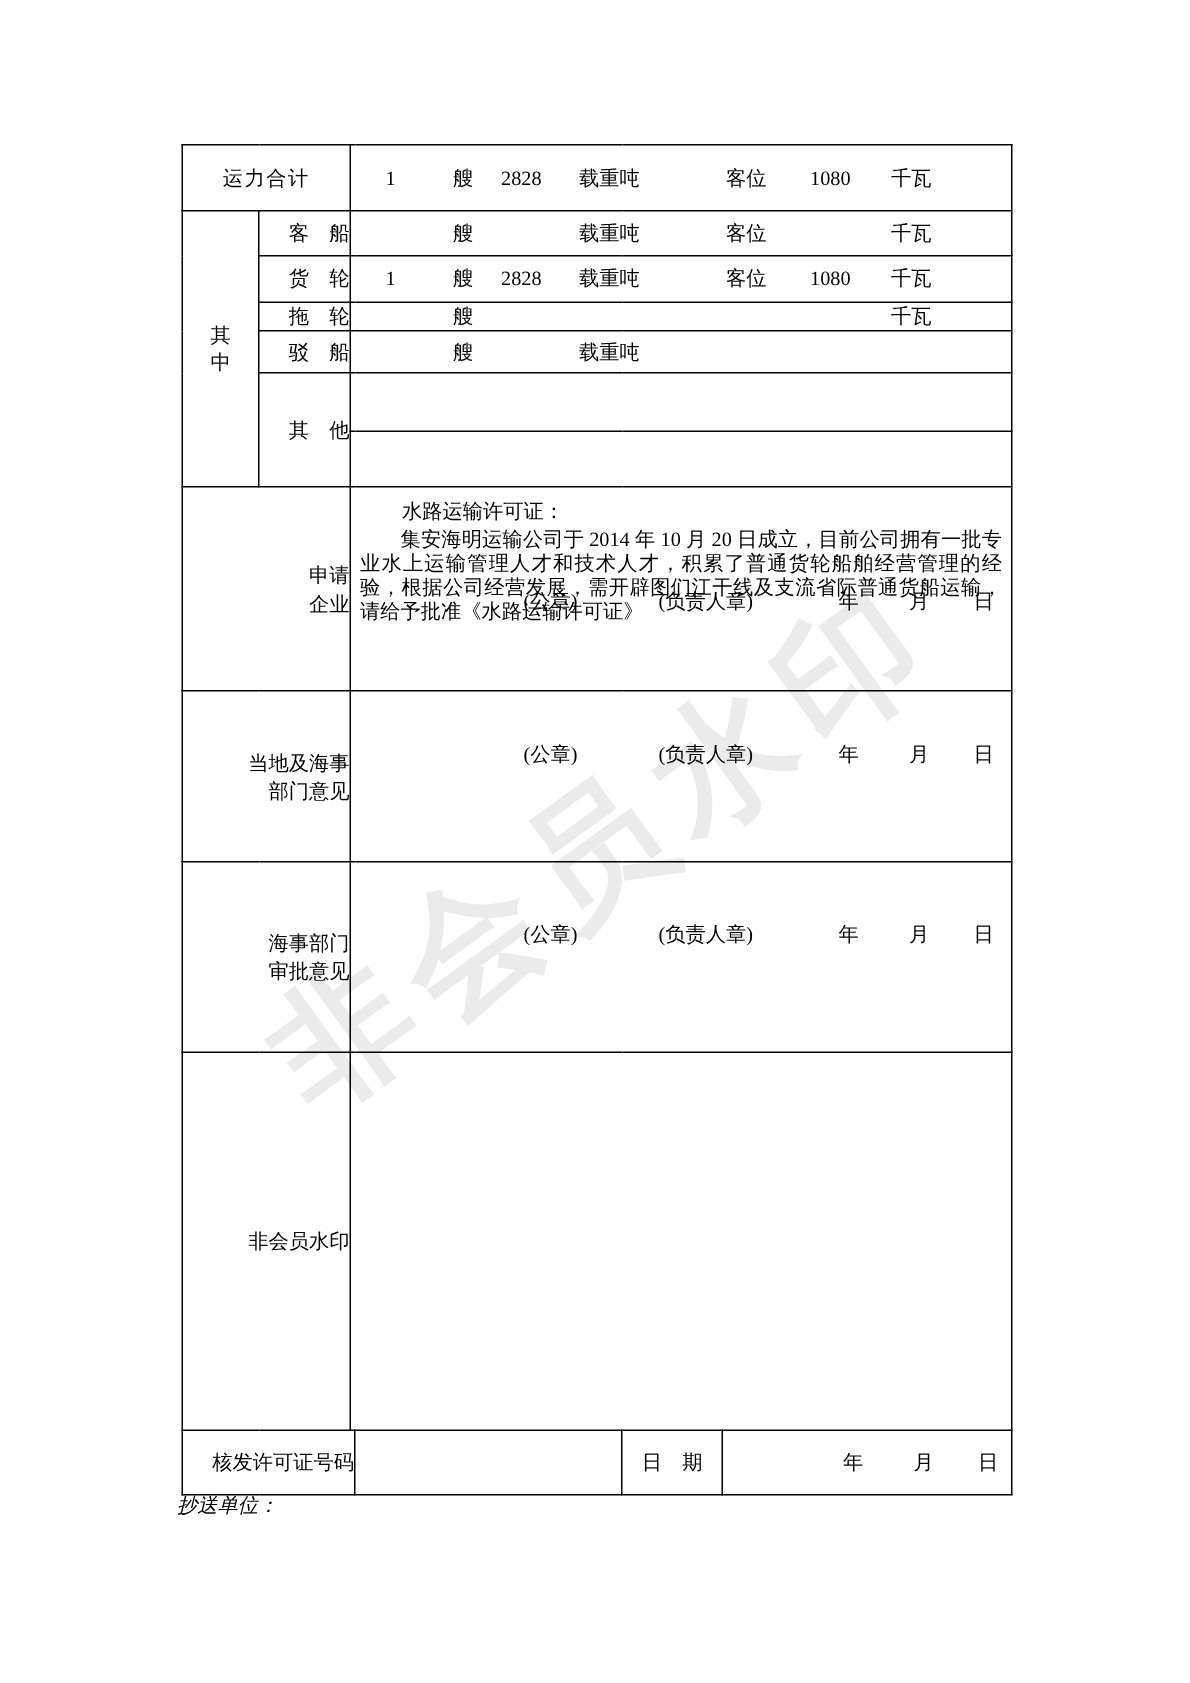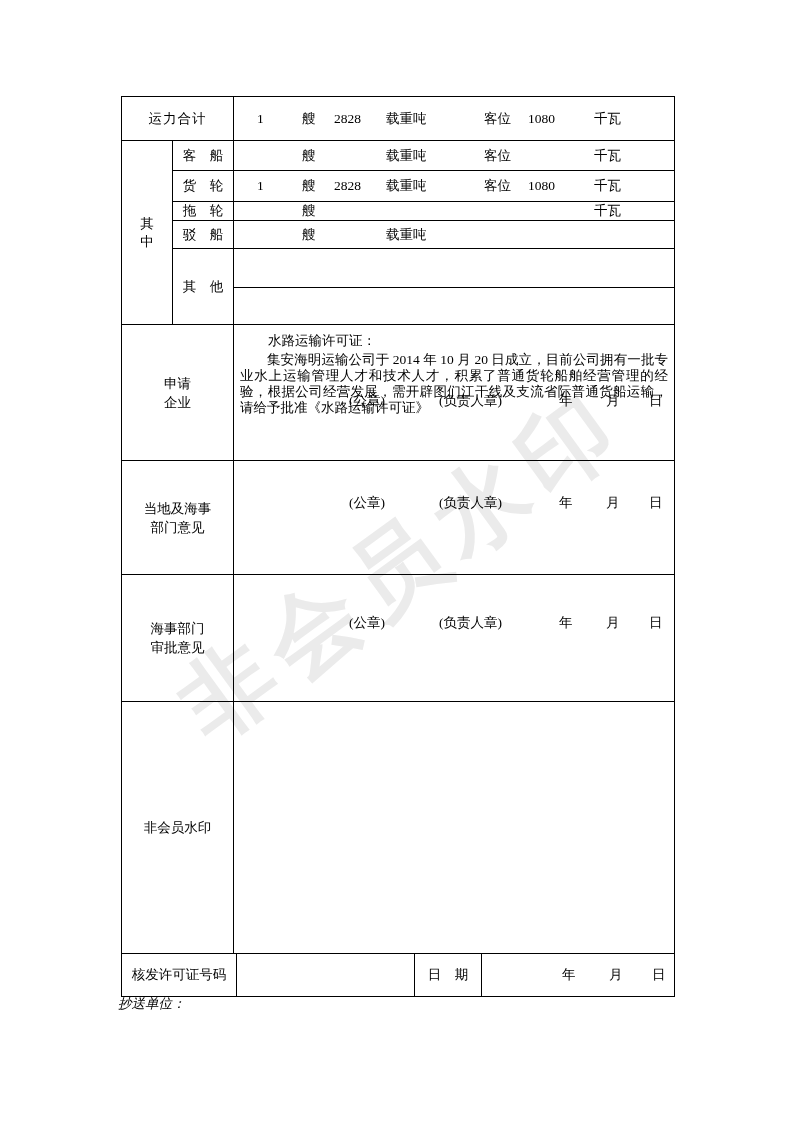--- a/index.html
+++ b/index.html
@@ -32,35 +32,35 @@
     z-index:1;
     font-size:13.5px;
   }
   table.form td {
     border:1px solid #000;
     background:transparent;
     vertical-align:middle;
     overflow:hidden;
   }
   td.lbl { text-align:center; letter-spacing:1px; }
-  td.lbl2 { text-align:center;font-family:Liberation Serif, serif; }
+  td.lbl2 { text-align:right;font-family:Liberation Serif, serif; }
   td.lbl2 div { line-height:19px; }
   .among-cell div { text-align:center; }
   .among-flex { display:flex; flex-direction:column; justify-content:space-evenly; height:100%; }
   .slots { position:relative; height:100%; width:100%; }
   .slots span {
     position:absolute; top:50%; transform:translateY(-50%);
     white-space:nowrap;
   }
   .s0 { left:23px; }  
   .s1 { left:68px; }  
   .s2 { left:100px; } 
   .s3 { left:152px; } 
   .s4 { left:250px; } 
-  .s5 { left:294px; } 
+  .s5 { left:306px; } 
   .s6 { left:360px; } 
   .section-content { position:relative; height:100%; width:100%; }
   .sigline { position:absolute; left:0; right:0; bottom:5px; height:19px;margin-top:24px; }
   .sigline span { position:absolute; white-space:nowrap; }
   .g0 { left:115px; }
   .g1 { left:205px; }
   .g2 { left:325px; }
   .g3 { left:372px; }
   .g4 { left:415px; }
   .apply-superior { margin-top:4px; padding-left:34px; line-height:23px; }

